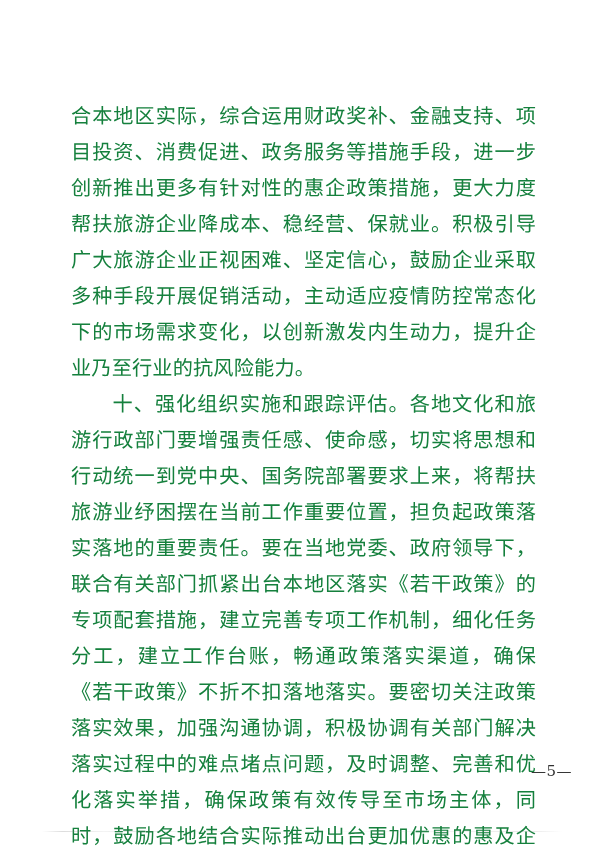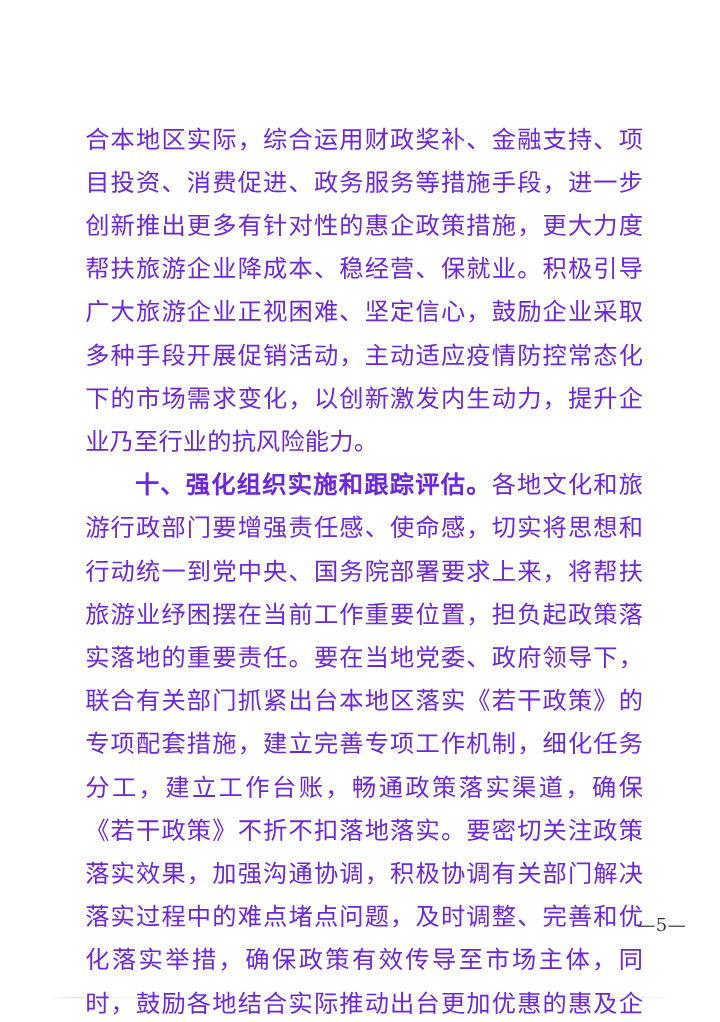--- a/index.html
+++ b/index.html
@@ -26,21 +26,21 @@
   
   #text-column {
     position: absolute;
     left: 71px;
     top: 98px;
     width: 465px;
   }
 
   .doc-paragraph {
     margin: 0;
-    color: #6d28d9;
+    color: #15803d;
     font-size: 20.2px;
     line-height: 36px;
     text-align: justify;
     text-justify: inter-character;
     letter-spacing: 0.15px;
     text-indent: 0;
     -webkit-font-smoothing: antialiased;
   }
 
   .doc-paragraph + .doc-paragraph {
@@ -52,21 +52,21 @@
     text-indent: 0;
   }
 
   
   #paragraph-section-ten {
     text-indent: 2.05em;
   }
 
   .section-heading {
     font-family: "DejaVu Sans", "Liberation Sans", sans-serif;
-    font-weight: bold;
+    font-weight: normal;
     letter-spacing: 0.2px;
   }
 
   
   #page-number {
     position: absolute;
     left: 0;
     right: 28px;
     top: 762px;
     text-align: right;

